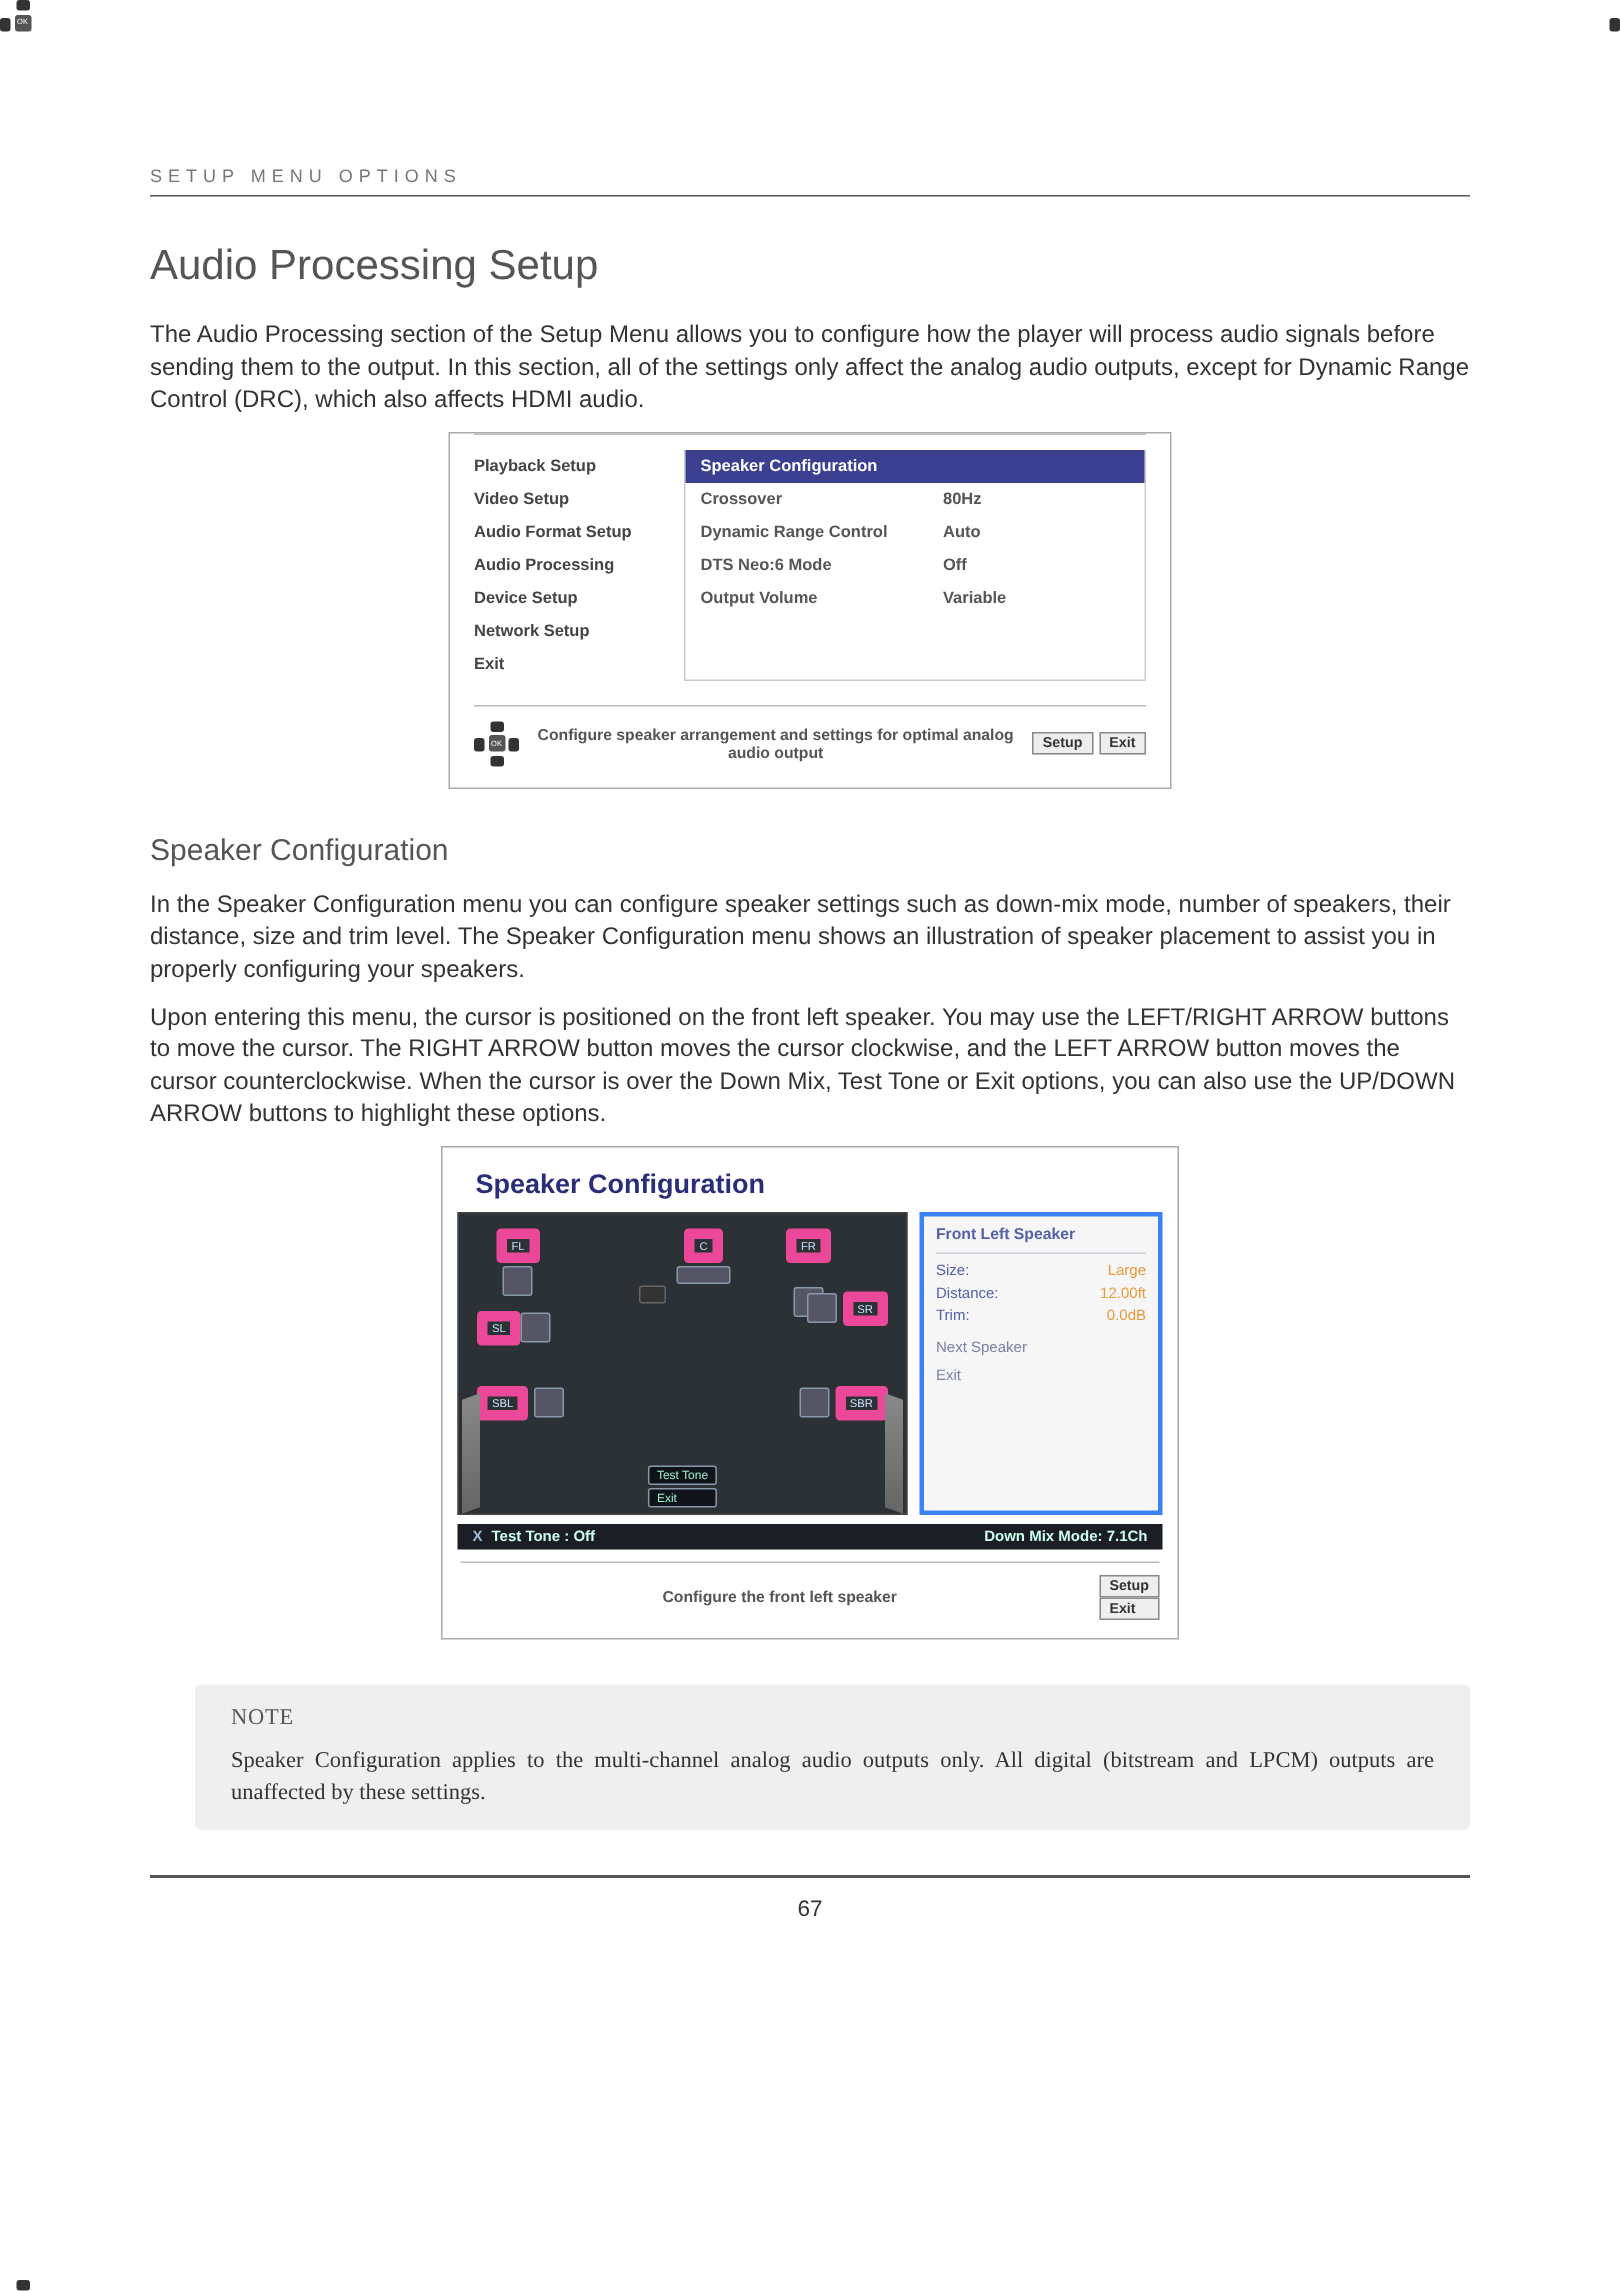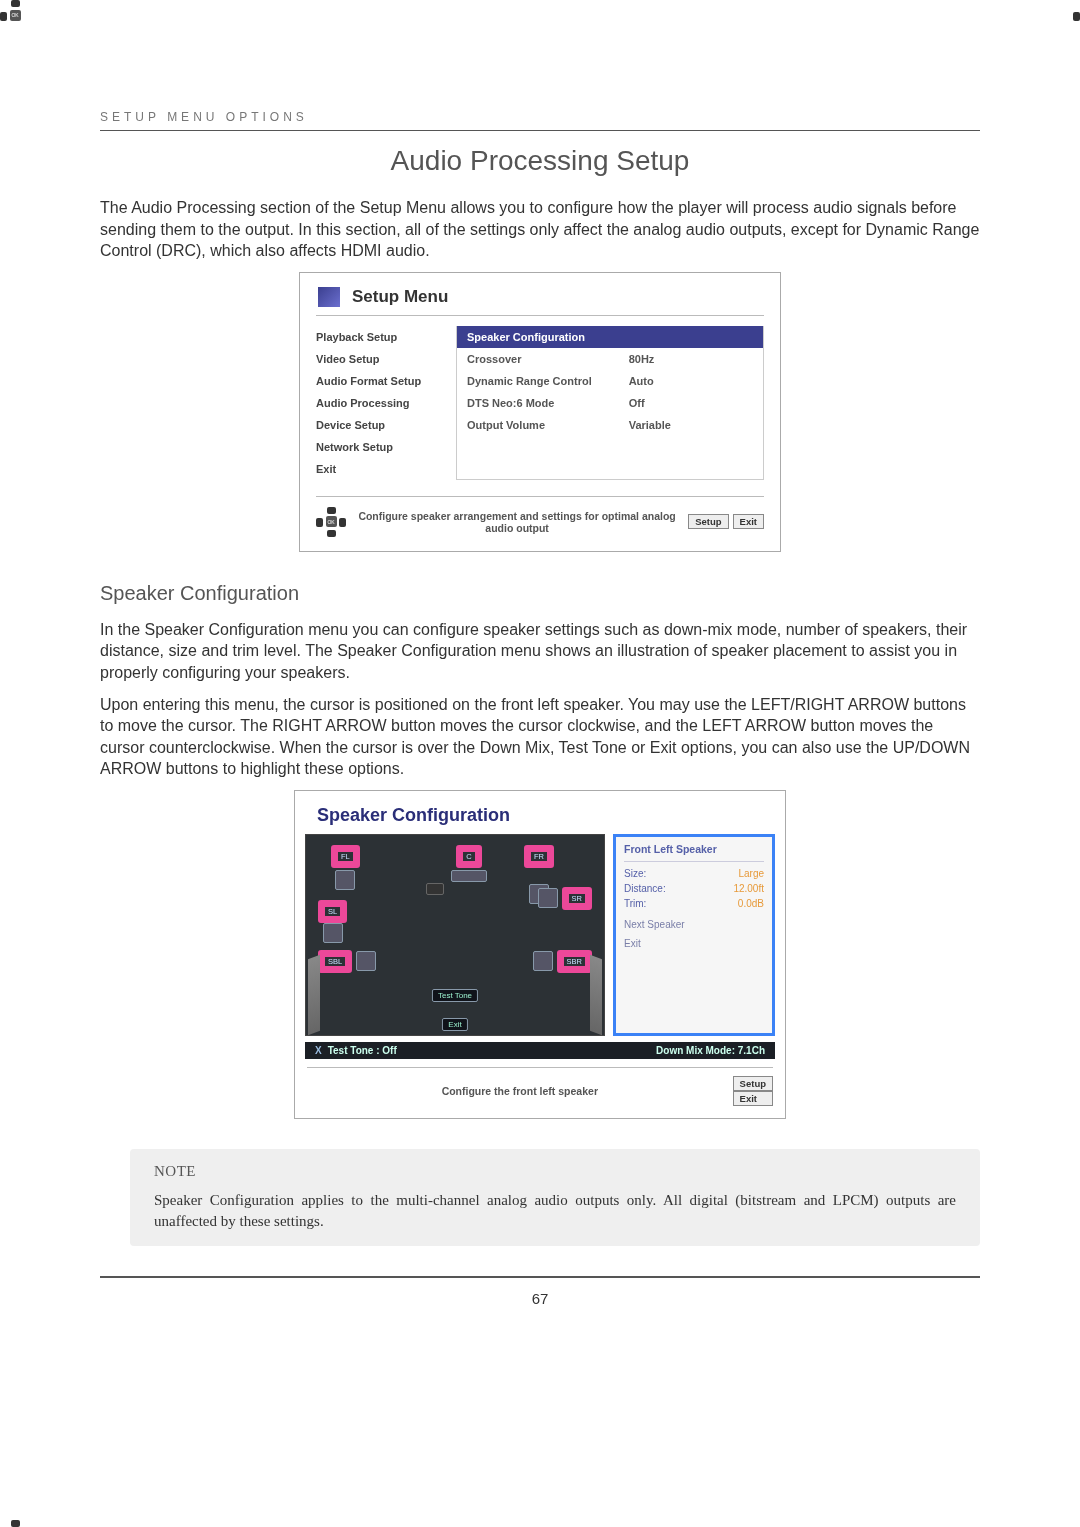--- a/index.html
+++ b/index.html
@@ -18,22 +18,21 @@
     letter-spacing: 4px;
     font-size: 12px;
     color: #777;
     padding-bottom: 6px;
     border-bottom: 1.5px solid #555;
   }
   h1 {
     font-size: 28px;
     font-weight: normal;
     color: #555;
-    margin: 14px 0 20px 0;
-    text-align: center;
+    margin: 30px 0 20px 0;
   }
   p.body {
     font-size: 16px;
     line-height: 1.35;
     color: #333;
     margin: 10px 0;
   }
   h2 {
     font-size: 20px;
     font-weight: normal;
@@ -150,21 +149,21 @@
   .spk .lbl { border:7px solid #ec4899; border-radius:3px; padding:0 3px; font-size:7.5px;}
   .FL { top:10px; left:25px; }
   .FR { top:10px; right:50px;gap:16px; }
   .C  { top:10px; left:145px; }
   .SL { top:65px; left:12px; }
   .SR { top:52px; right:12px; flex-direction:column;}
   .SBL{ top:115px; left:12px; }
   .SBR{ top:115px; right:12px; }
   .SW { top:48px; left:120px; }
   .SW .box { width:16px; height:10px; background:#333; border:1px solid #666; }
-  .person { position:absolute; bottom:4px; left:50%; transform:translateX(-50%); display:flex; flex-direction:column; gap:16px; align-items:center;margin-top:36px;}
+  .person { position:absolute; bottom:4px; left:50%; transform:translateX(-50%); display:flex; flex-direction:column; gap:2px; margin-top:36px;}
   .person .pbtn { border:1px solid #89a; background:#10131a; color:#9ec; font-size:8px; padding:1px 5px; border-radius:2px;}
   .artL, .artR { position:absolute; width:12px; height:76px; background:linear-gradient(#888,#666); bottom:2px; }
   .artL { left:2px; transform:skewY(-20deg);} 
   .artR { right:2px; transform:skewY(20deg);} 
   .sidepanel {
     width:140px;
     background:#f6f6f6;
     border:3px solid #3b82f6;
     font-size:10px;
     color:#5560a8;
@@ -203,24 +202,20 @@
 </head>
 <body>
 
 <div class="page">
   <div class="header-line">SETUP MENU OPTIONS</div>
 
   <h1>Audio Processing Setup</h1>
   <p class="body">The Audio Processing section of the Setup Menu allows you to configure how the player will process audio signals before sending them to the output. In this section, all of the settings only affect the analog audio outputs, except for Dynamic Range Control (DRC), which also affects HDMI audio.</p>
 
   <div class="setup-menu">
-    <div class="sm-titlebar">
-      <div class="swatch"></div>
-      <div class="title">Setup Menu</div>
-    </div>
     <div class="sm-sep"></div>
     <div class="sm-body">
       <div class="sm-left">
         <div class="item">Playback Setup</div>
         <div class="item">Video Setup</div>
         <div class="item">Audio Format Setup</div>
         <div class="item">Audio Processing</div>
         <div class="item">Device Setup</div>
         <div class="item">Network Setup</div>
         <div class="item">Exit</div>
@@ -278,21 +273,21 @@
             <div class="lbl">C</div>
             <div class="box" style="width:34px;height:10px;"></div>
           </div>
         <div class="spk FR">
             <div class="lbl">FR</div>
             <div class="box"></div>
           </div>
         <div class="spk SW">
             <div class="box"></div>
           </div>
-        <div class="spk SL" style="flex-direction:column; gap:0;">
+        <div class="spk SL" style="flex-direction:row; gap:0;">
             <div class="lbl">SL</div>
             <div class="box"></div>
           </div>
         <div class="spk SR" style="flex-direction:row; gap:4px;">
             <div class="box"></div>
             <div class="lbl">SR</div>
           </div>
         <div class="spk SBL" style="flex-direction:row; gap:4px;">
             <div class="lbl">SBL</div>
             <div class="box"></div>

